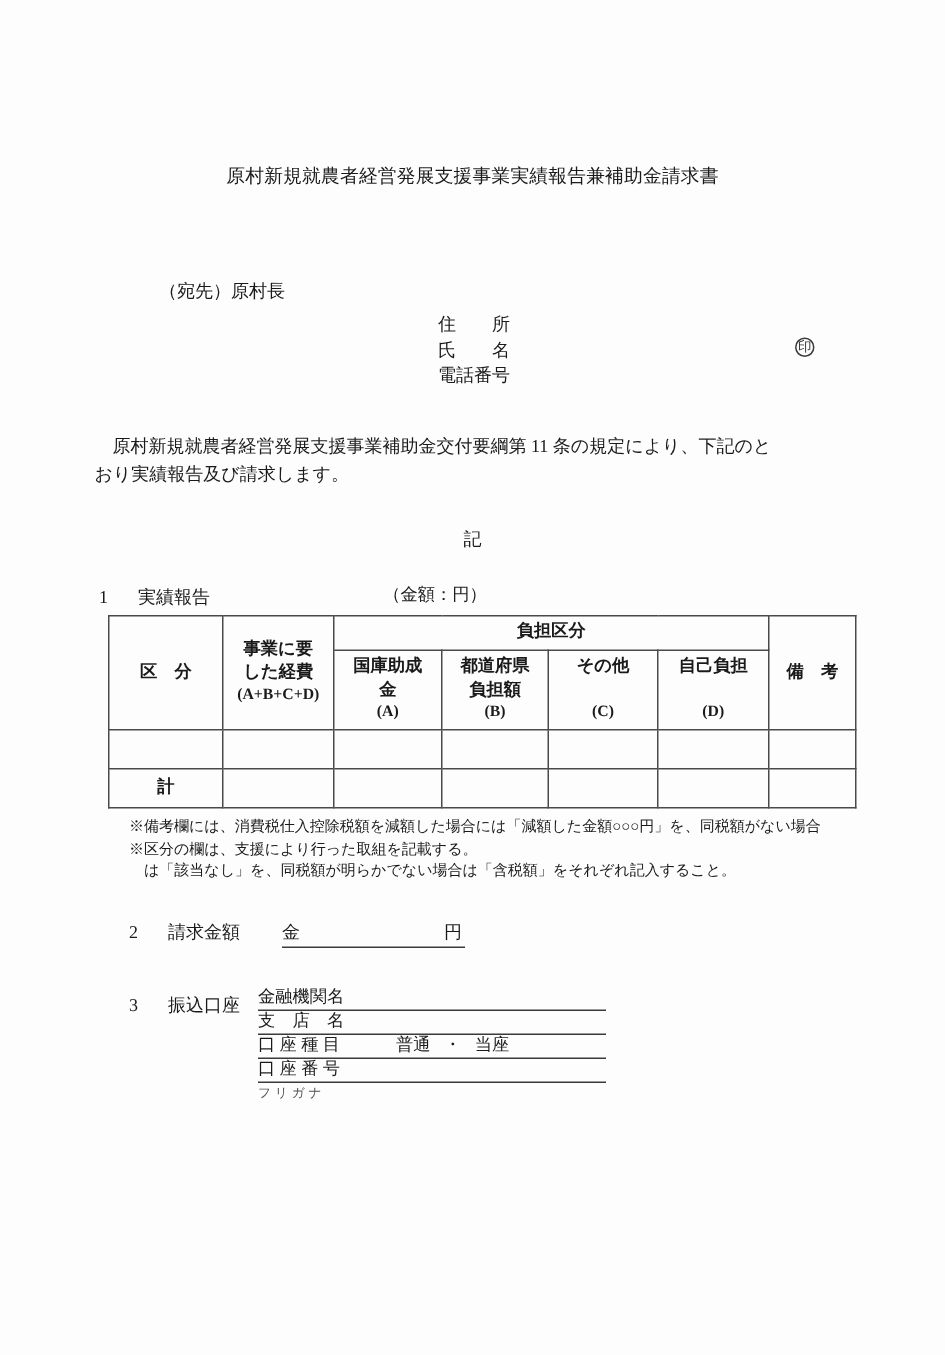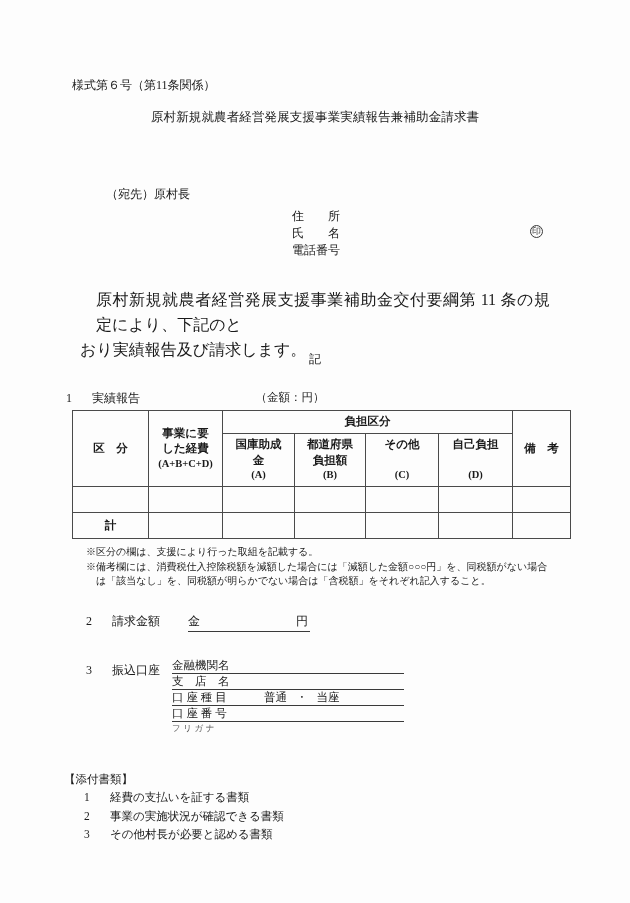--- a/index.html
+++ b/index.html
@@ -70,23 +70,23 @@
     font-size: 9px;
     text-align: center;
     border: 1px solid #3a3a3a;
     border-radius: 50%;
     color: #3a3a3a;
     box-sizing: border-box;
   }
 
   
   .body-para {
-    left: 80px; top: 288px;
+    left: 63px; top: 288px;
     width: 470px;
-    font-size: 16px;
+    font-size: 12px;
     line-height: 1.55;
     text-align: justify;
   }
   .body-para .indent { padding-left: 1em; }
 
   .ki {
     left: 0; right: 0; top: 350px;
     text-align: center;
     font-size: 12px;
   }
@@ -209,21 +209,20 @@
   }
   .attach-title { display: block; }
   .attach-item { display: block; padding-left: 20px; white-space: nowrap; }
   .attach-item .anum { display: inline-block; width: 26px; text-align: left; }
 </style>
 </head>
 <body>
 
 <div class="page">
 
-  <div class="abs form-no nowrap">様式第６号（第11条関係）</div>
 
   <div class="abs doc-title">原村新規就農者経営発展支援事業実績報告兼補助金請求書</div>
 
 
   <div class="abs addressee nowrap">（宛先）原村長</div>
 
   <div class="abs sender">
     <div class="sender-row">
       <span>住　　所</span>
     </div>
@@ -308,22 +307,22 @@
         <td></td>
         <td></td>
         <td></td>
         <td></td>
         <td></td>
       </tr>
     </tbody>
   </table>
 
   <div class="abs notes">
+    <span class="note-row">※備考欄には、消費税仕入控除税額を減額した場合には「減額した金額○○○円」を、同税額がない場合</span>
     <span class="note-row">※区分の欄は、支援により行った取組を記載する。</span>
-    <span class="note-row">※備考欄には、消費税仕入控除税額を減額した場合には「減額した金額○○○円」を、同税額がない場合</span>
     <span class="note-row note-cont">は「該当なし」を、同税額が明らかでない場合は「含税額」をそれぞれ記入すること。</span>
   </div>
 
   <div class="abs sec2-label nowrap">
     <span class="num">2</span><span>請求金額</span>
   </div>
   <div class="abs amount-field">
     <span class="kin">金</span><span>円</span>
   </div>
 
@@ -345,26 +344,14 @@
       </span>
     </div>
     <div class="bank-row">
       <span class="lbl">口 座 番 号</span>
     </div>
     <div class="bank-row no-rule furigana">
       <span class="lbl">フリガナ</span>
     </div>
   </div>
 
-  <div class="abs attach">
-    <span class="attach-title">【添付書類】</span>
-    <span class="attach-item">
-      <span class="anum">1</span><span>経費の支払いを証する書類</span>
-    </span>
-    <span class="attach-item">
-      <span class="anum">2</span><span>事業の実施状況が確認できる書類</span>
-    </span>
-    <span class="attach-item">
-      <span class="anum">3</span><span>その他村長が必要と認める書類</span>
-    </span>
-  </div>
 
 </div>
 
 </body></html>

